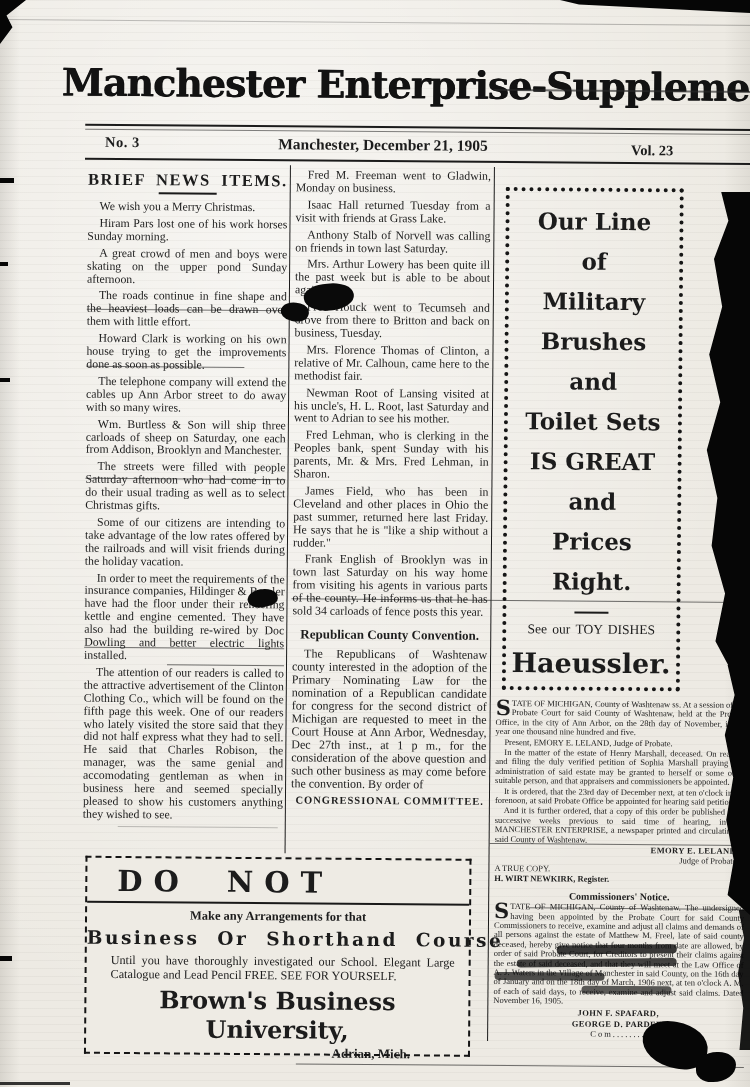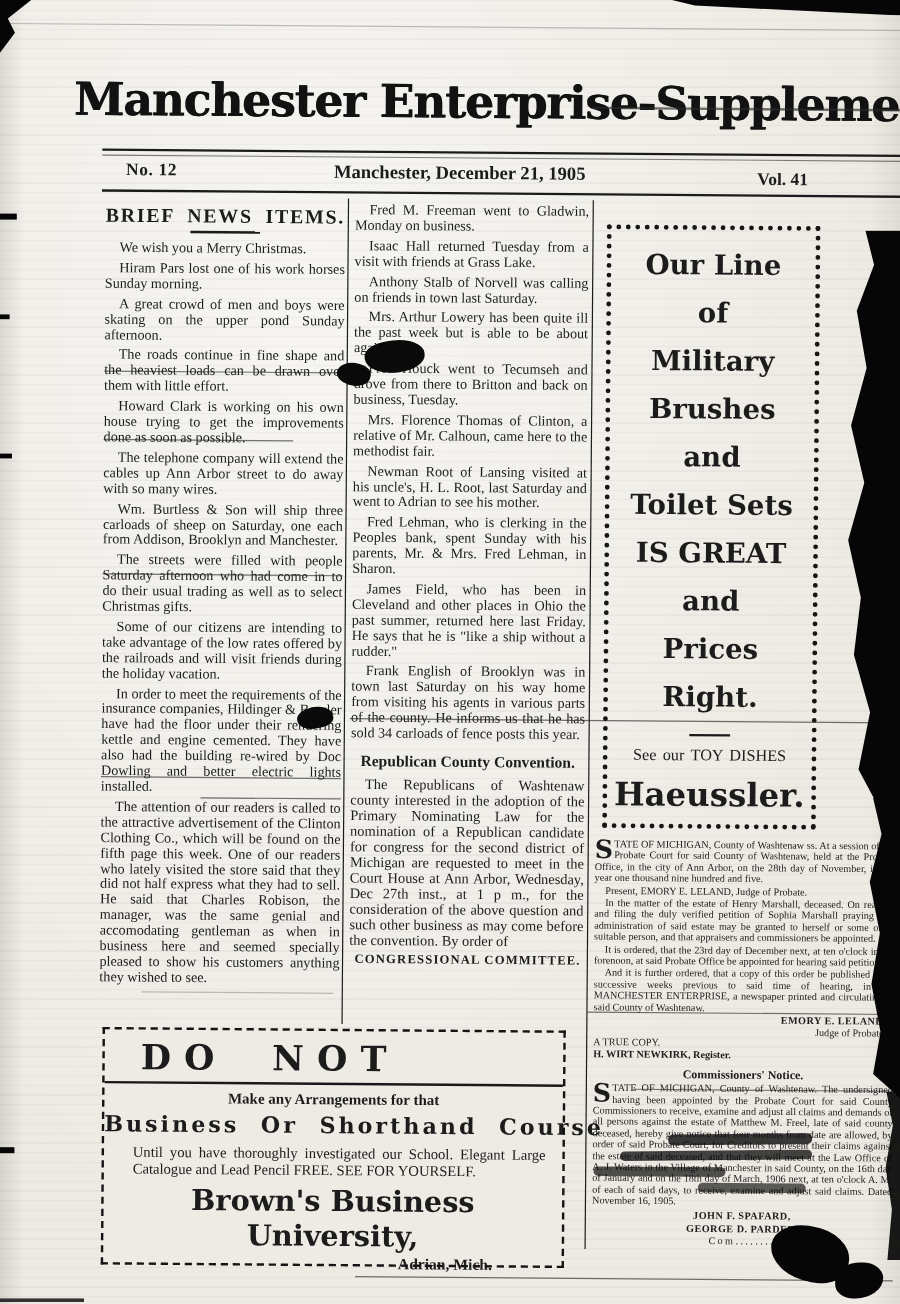--- a/index.html
+++ b/index.html
@@ -82,23 +82,23 @@
 </head>
 <body>
 
 <div class="page">
   <div class="sheet">
 
     <div class="abs masthead">Manchester Enterprise-Supplement</div>
 
     <div class="abs rule" style="left:82px; top:126px; width:666px; height:2px;"></div>
     <div class="abs rule" style="left:82px; top:131px; width:666px; height:1px; opacity:0.55;"></div>
-    <div class="abs dateline-no">No. 12</div>
+    <div class="abs dateline-no">No. 3</div>
     <div class="abs dateline-c">Manchester, December 21, 1905</div>
-    <div class="abs dateline-vol">Vol. 41</div>
+    <div class="abs dateline-vol">Vol. 23</div>
     <div class="abs rule" style="left:82px; top:160px; width:666px; height:2px;"></div>
 
     <div class="abs rule" style="left:287px; top:166px; width:1px; height:688px;"></div>
     <div class="abs rule" style="left:491px; top:166px; width:1px; height:874px;"></div>
 
     <div class="col col1">
       <div class="brief-head">BRIEF NEWS ITEMS.</div>
       <div class="brief-underline"></div>
       <div class="newsp">
           <p>We wish you a Merry Christmas.</p>

